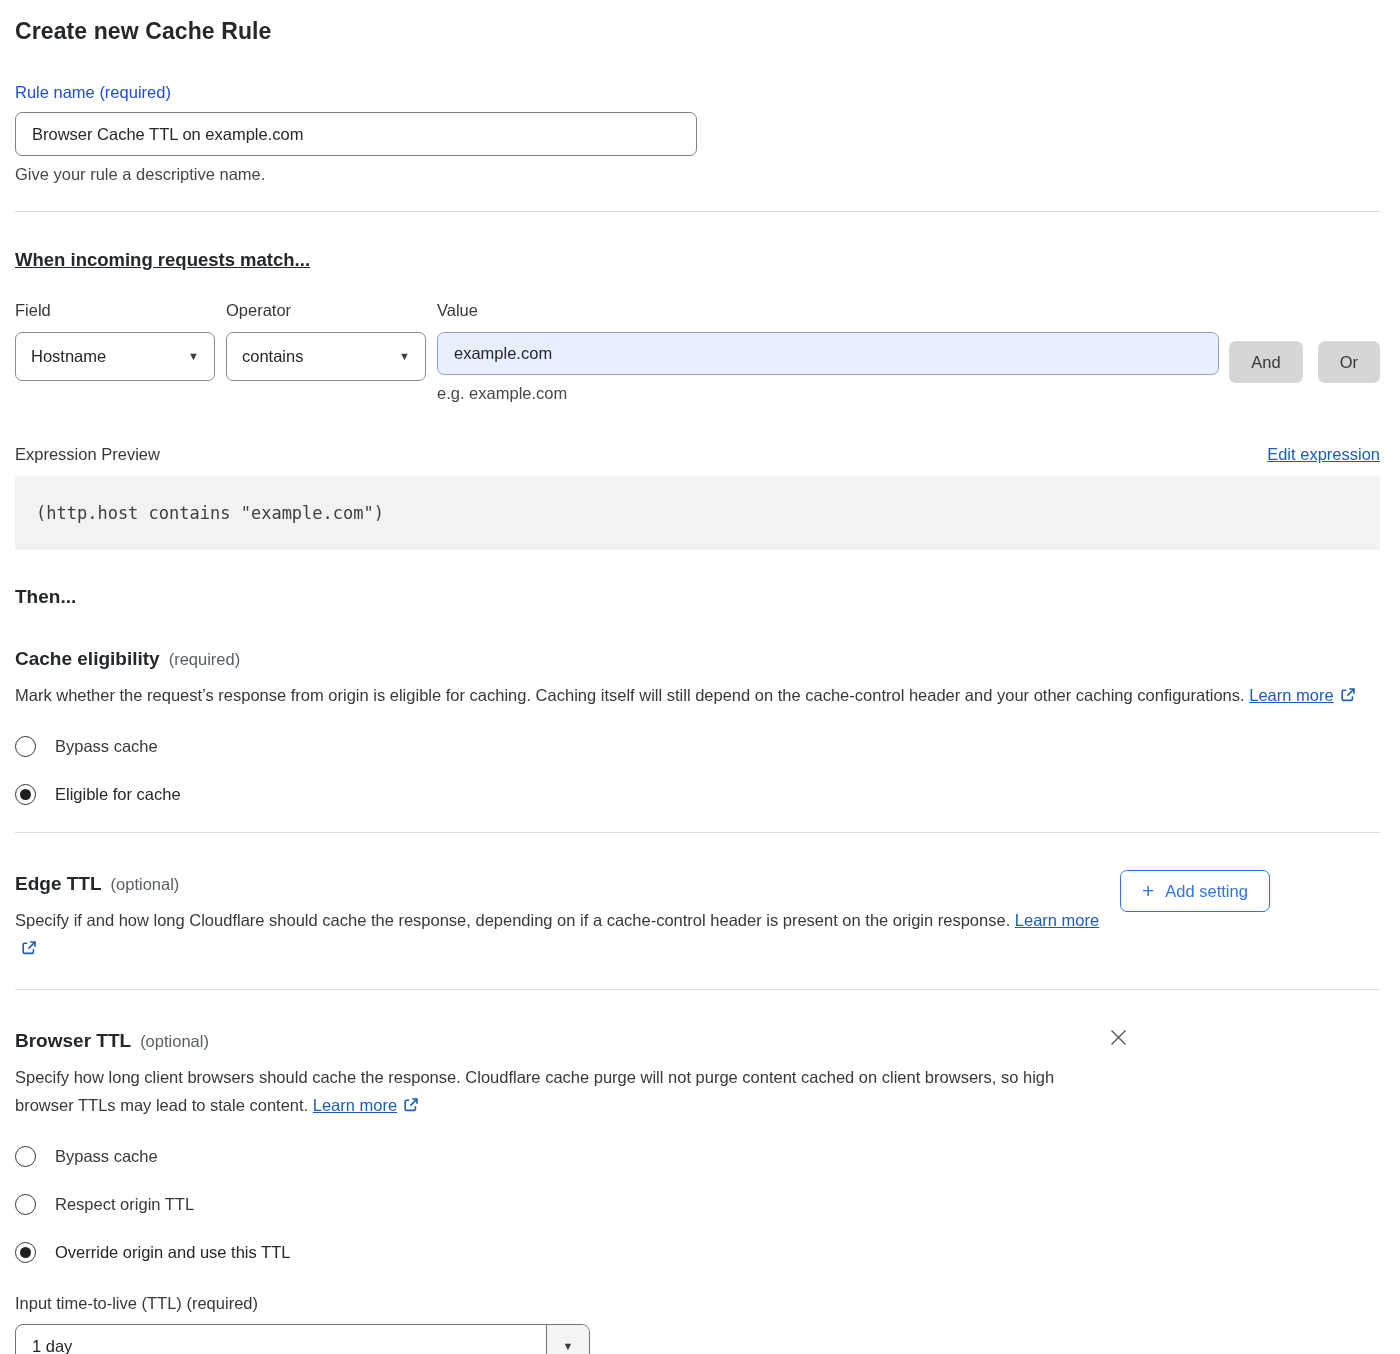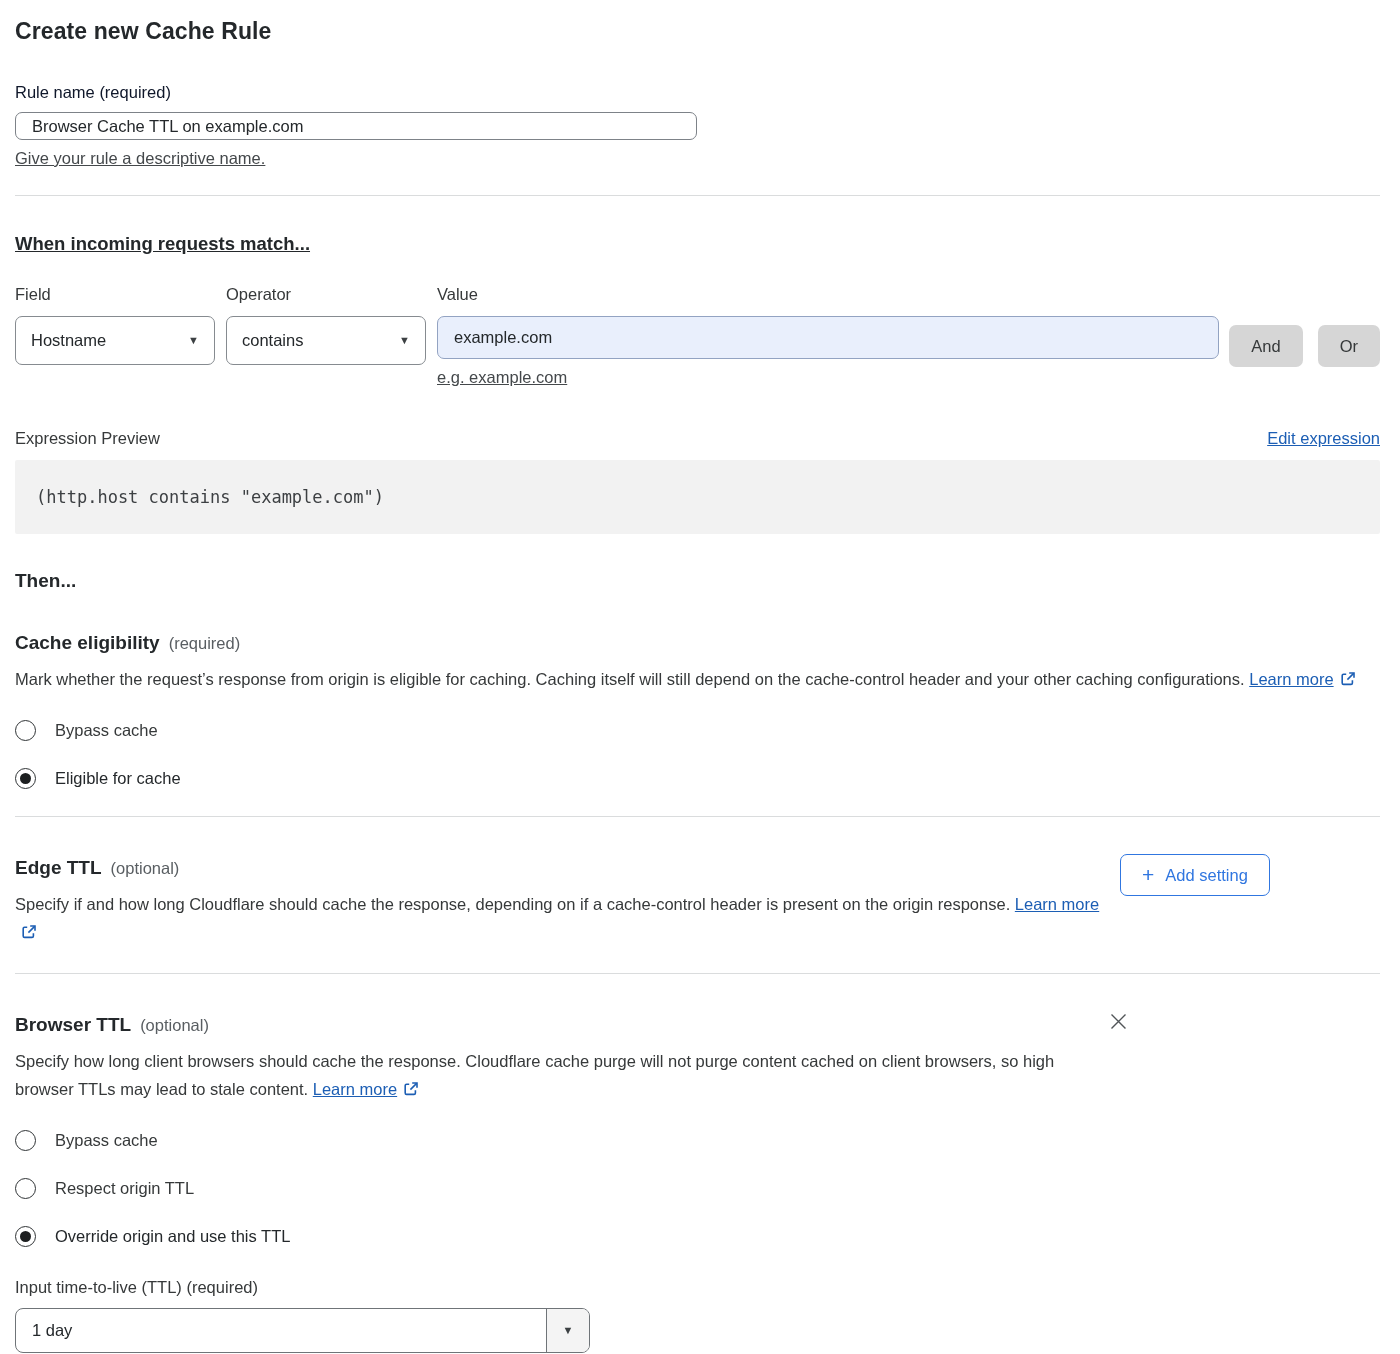--- a/index.html
+++ b/index.html
@@ -10,31 +10,31 @@
     color: #36393a;
     -webkit-font-smoothing: antialiased;
   }
   .page { padding: 14px 20px 40px 15px; }
 
   h1.page-title {
     font-size: 23px; font-weight: 700; color: #24282b;
     margin: 4px 0 0 0; letter-spacing: .1px;
   }
 
-  .field-label { font-size: 16.5px; color: #0f172a; margin-top: 38px; }
+  .field-label { font-size: 16.5px; color: #1d4ed8; margin-top: 38px; }
   .text-input {
     display:block; margin-top: 10px;
-    height: 28px; padding: 0 16px;
+    height: 44px; padding: 0 16px;
     font-size: 16.5px; color: #24282b;
     font-family: "Liberation Sans", sans-serif;
     border: 1px solid #7d8288; border-radius: 7px;
     background: #fff; outline: none;
   }
   .rule-name-input { width: 682px; }
-  .help-text { font-size: 16.5px; color: #44484b; margin-top: 9px; text-decoration: underline; }
+  .help-text { font-size: 16.5px; color: #44484b; margin-top: 9px; }
 
   hr.divider {
     border: none; border-top: 1px solid #dadcdd;
     margin: 27px 0 0 0;
   }
 
   h2.section-heading {
     font-size: 18.5px; font-weight: 700; color: #24282b;
     margin: 37px 0 0 0;
     text-decoration: underline;

